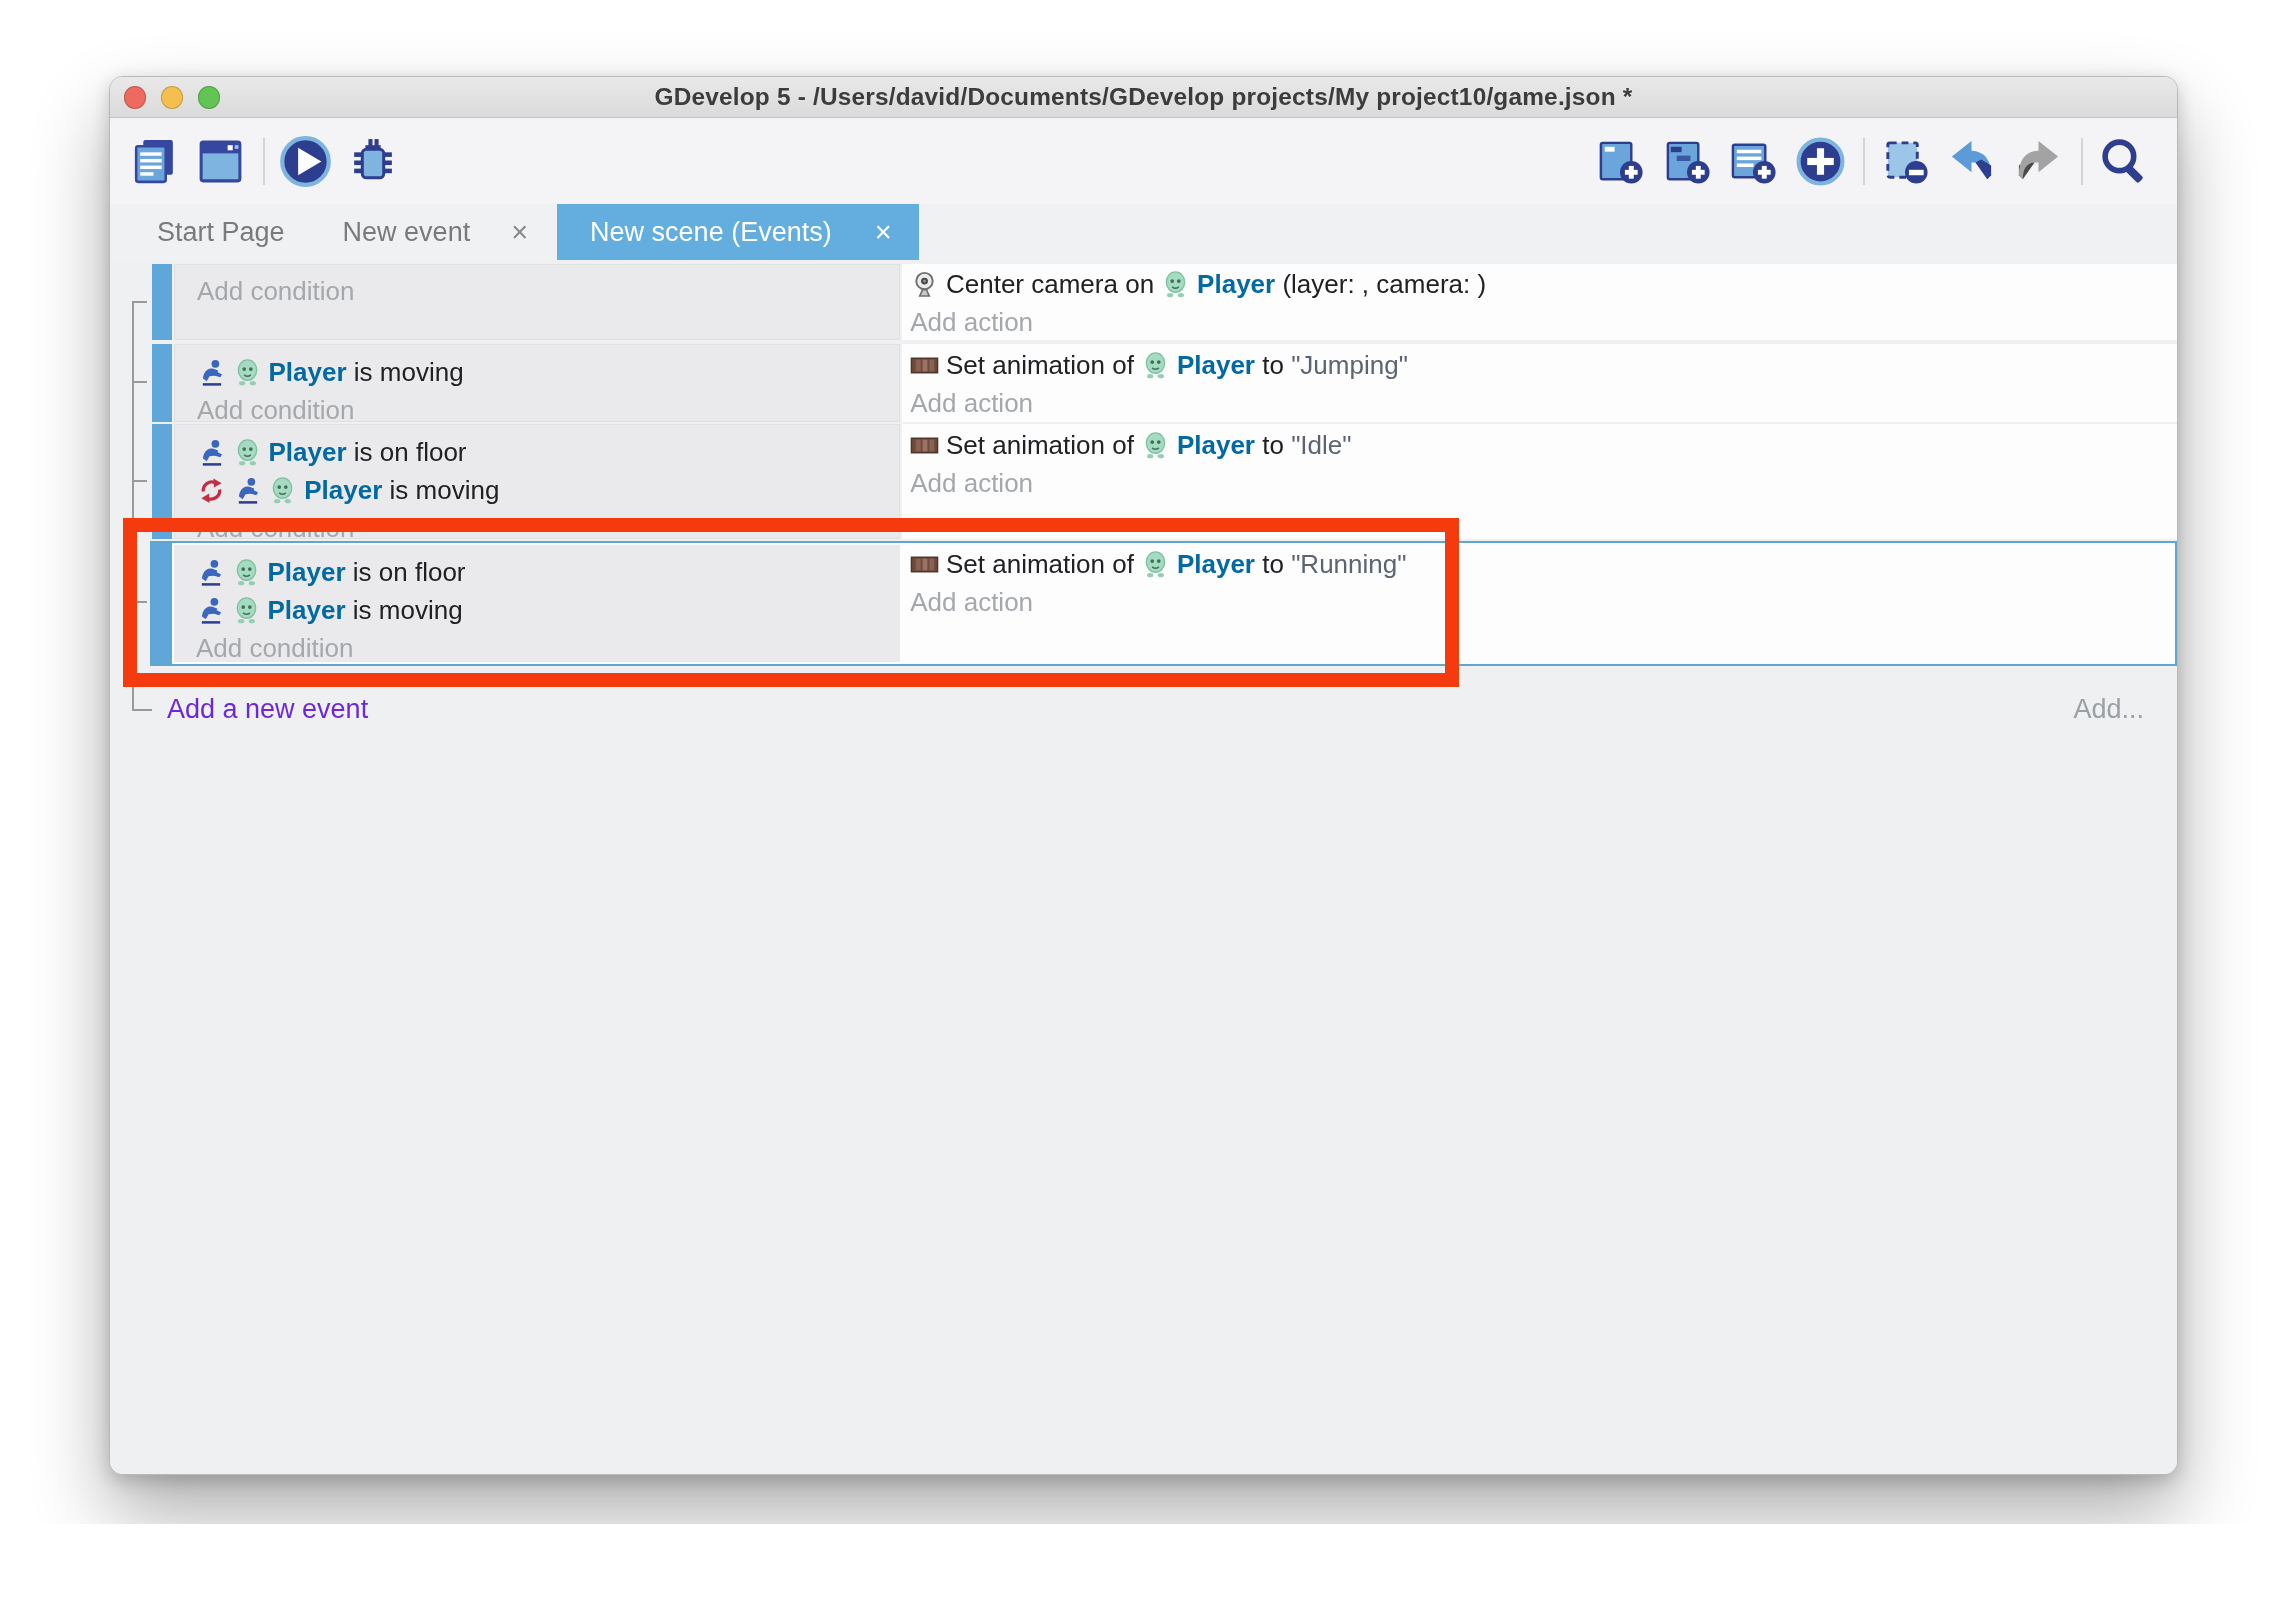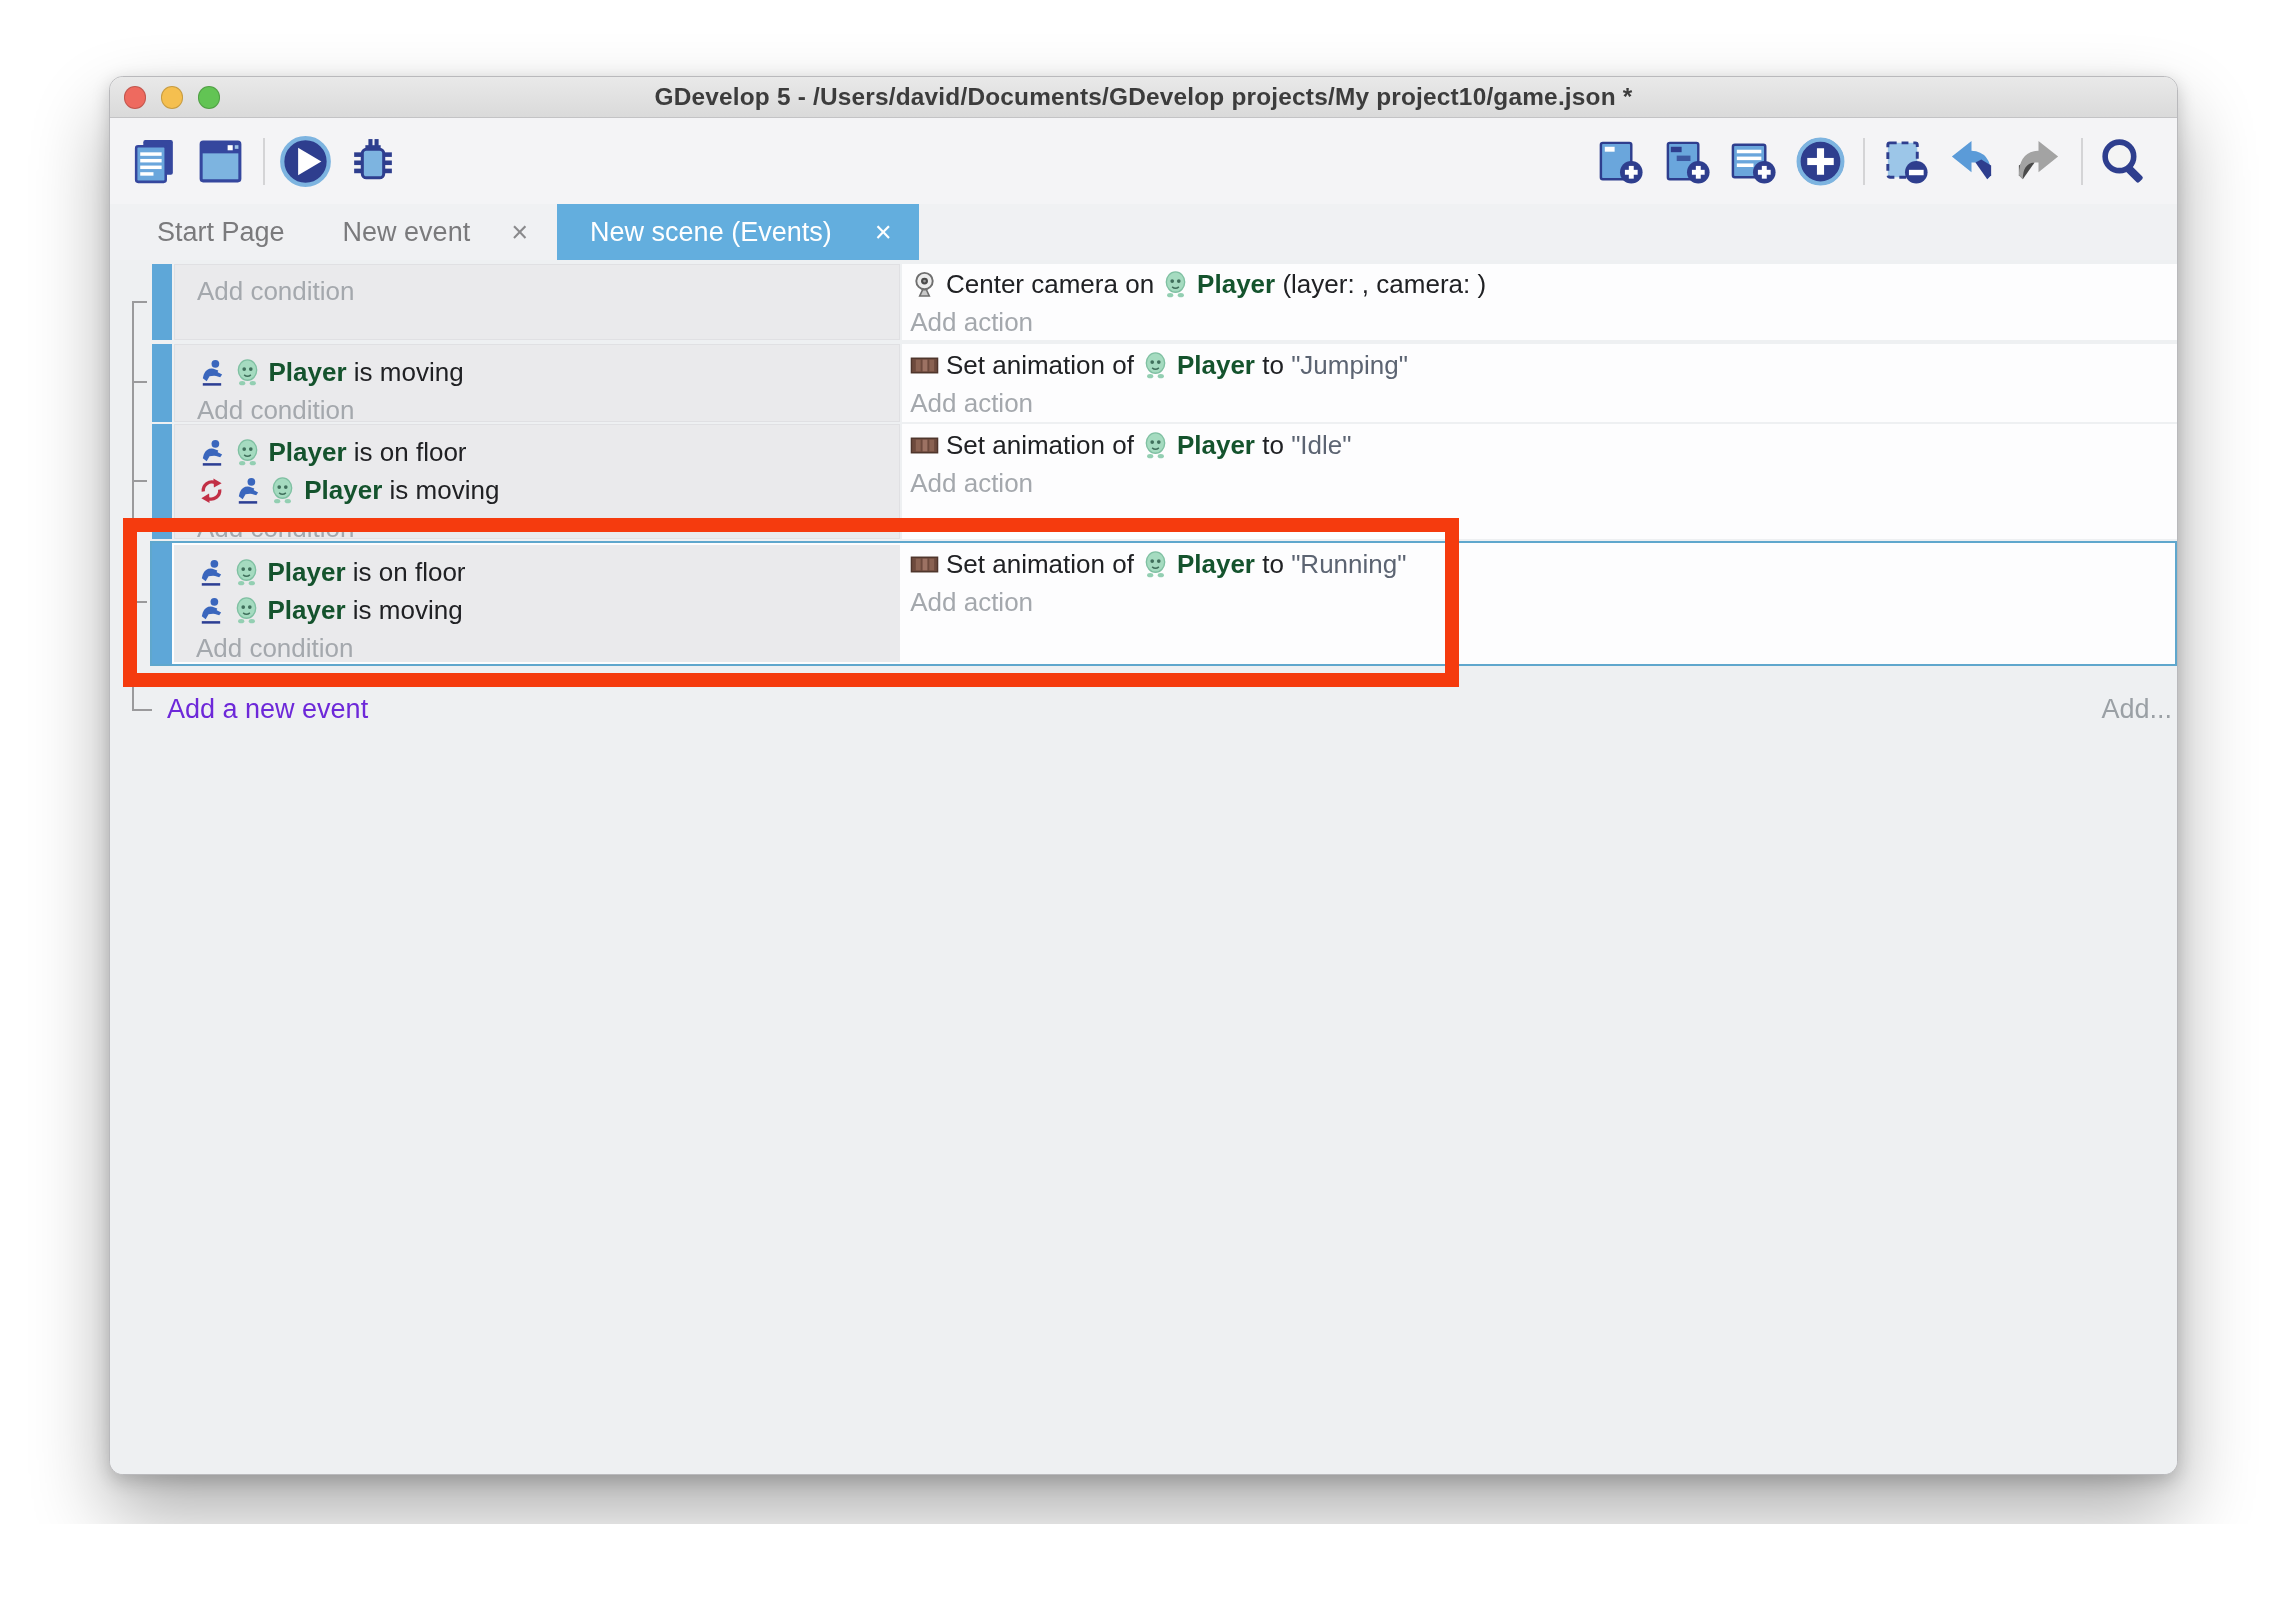--- a/index.html
+++ b/index.html
@@ -36,35 +36,35 @@
 
   
   .events { position:relative; flex:1 1 auto; background:#eef0f2; overflow:hidden; }
   .event-row { position:absolute; left:42px; right:0; display:flex; }
   .ebar { width:19.5px; flex:0 0 19.5px; background:#5ea7d8; }
   .cond { width:726px; flex:0 0 726px; margin-left:2.9px; background:#eaeaec; border:1px solid #e0e0e3; padding-top:8px; }
   .acts { flex:1 1 auto; margin-left:2px; background:#fdfdfe; padding:2px 0 0 7.8px; }
   .line { height:38px; display:flex; align-items:center; font-size:26px; color:#202124; white-space:pre; }
   .cond .line { padding-left:21.5px; }
   .line svg { flex:0 0 auto; margin-right:6.8px; }
-  .obj { font-weight:bold; color:#14532d; }
+  .obj { font-weight:bold; color:#0369a1; }
   .strval { color:#5c6472; }
   .ph { color:#a4a8ad; }
 
   .selrow { position:absolute; left:40px; right:0; border:2px solid #5fa7cd; background:#fdfdfe; display:flex; }
   .selrow .cond { margin:2px 0 2px 2.9px; border:none; }
   .selrow .ebar { margin:0; }
 
   
   .tree-v { position:absolute; left:22.4px; width:2px; background:#9a9a9c; }
   .tree-h { position:absolute; left:22.4px; width:14.6px; height:2px; background:#9a9a9c; }
 
   .footer-line { position:absolute; left:0; right:0; top:429px; height:41px; display:flex; align-items:center; }
   .addnew { margin-left:57px; font-size:27px; color:#6d28d9; }
-  .addmore { margin-left:auto; margin-right:5px; font-size:27px; color:#9aa0a5; }
+  .addmore { margin-left:auto; margin-right:33px; font-size:27px; color:#9aa0a5; }
 
   
   .annotation { position:absolute; left:123px; top:518px; width:1336px; height:169px;
                 border:14.6px solid #f53b0e; z-index:50; pointer-events:none; }
 </style>
 </head>
 <body>
 
 <svg width="0" height="0" style="position:absolute" aria-hidden="true">
   <defs>

